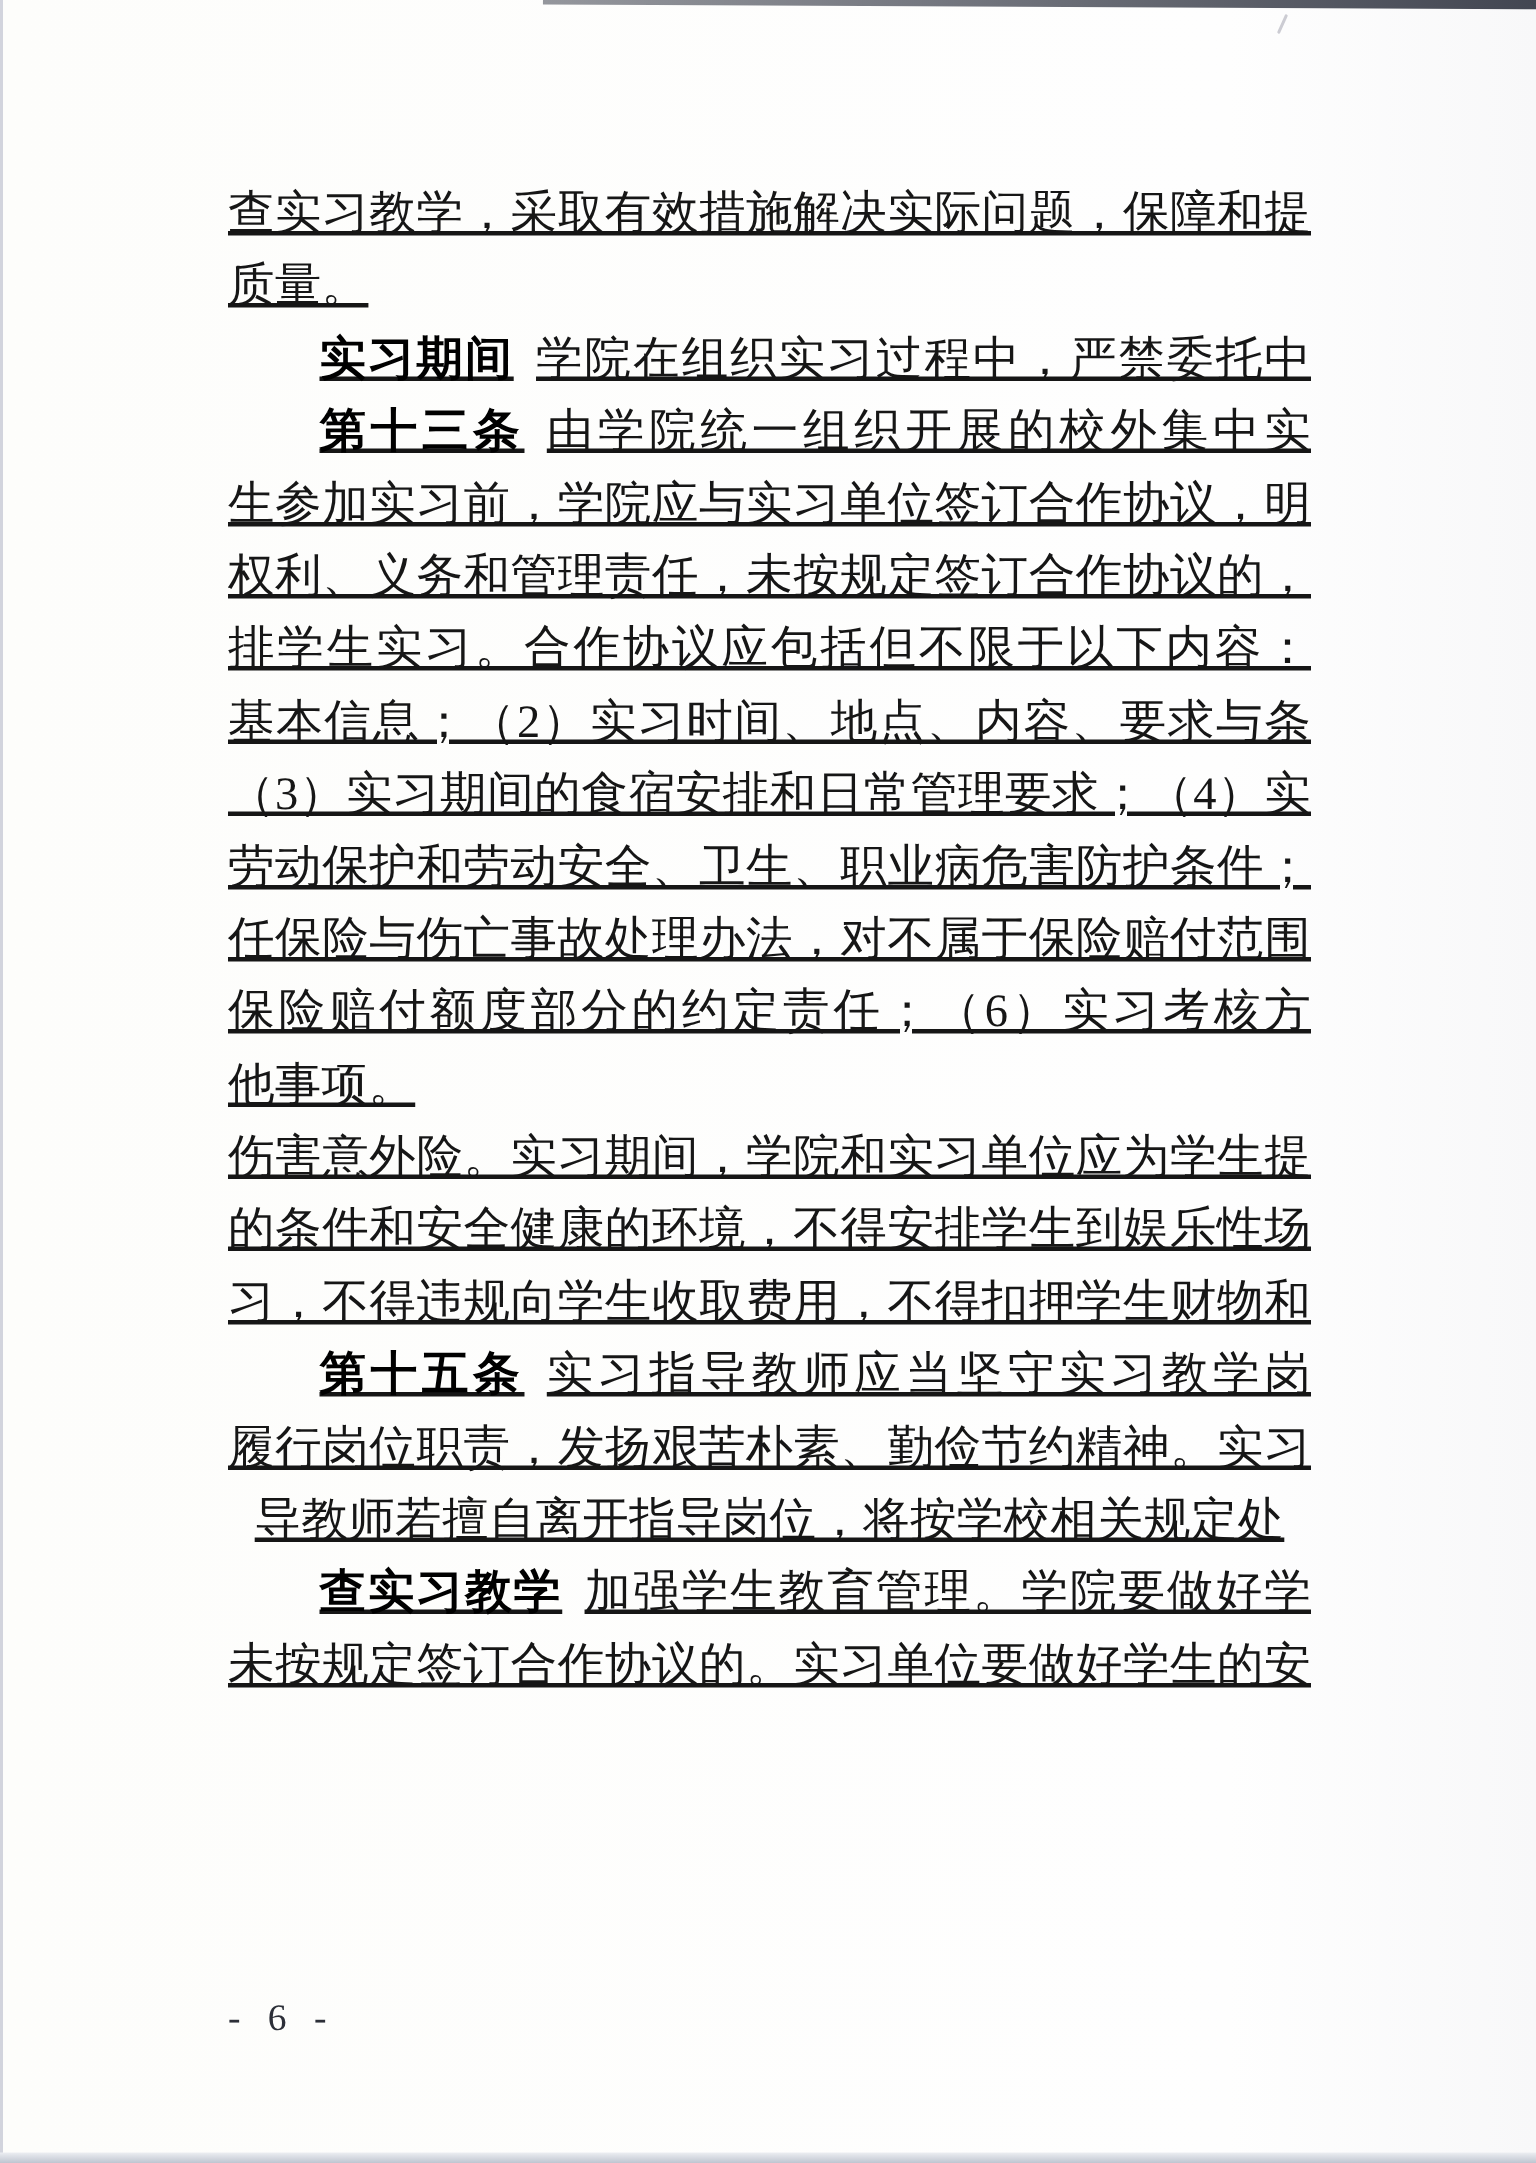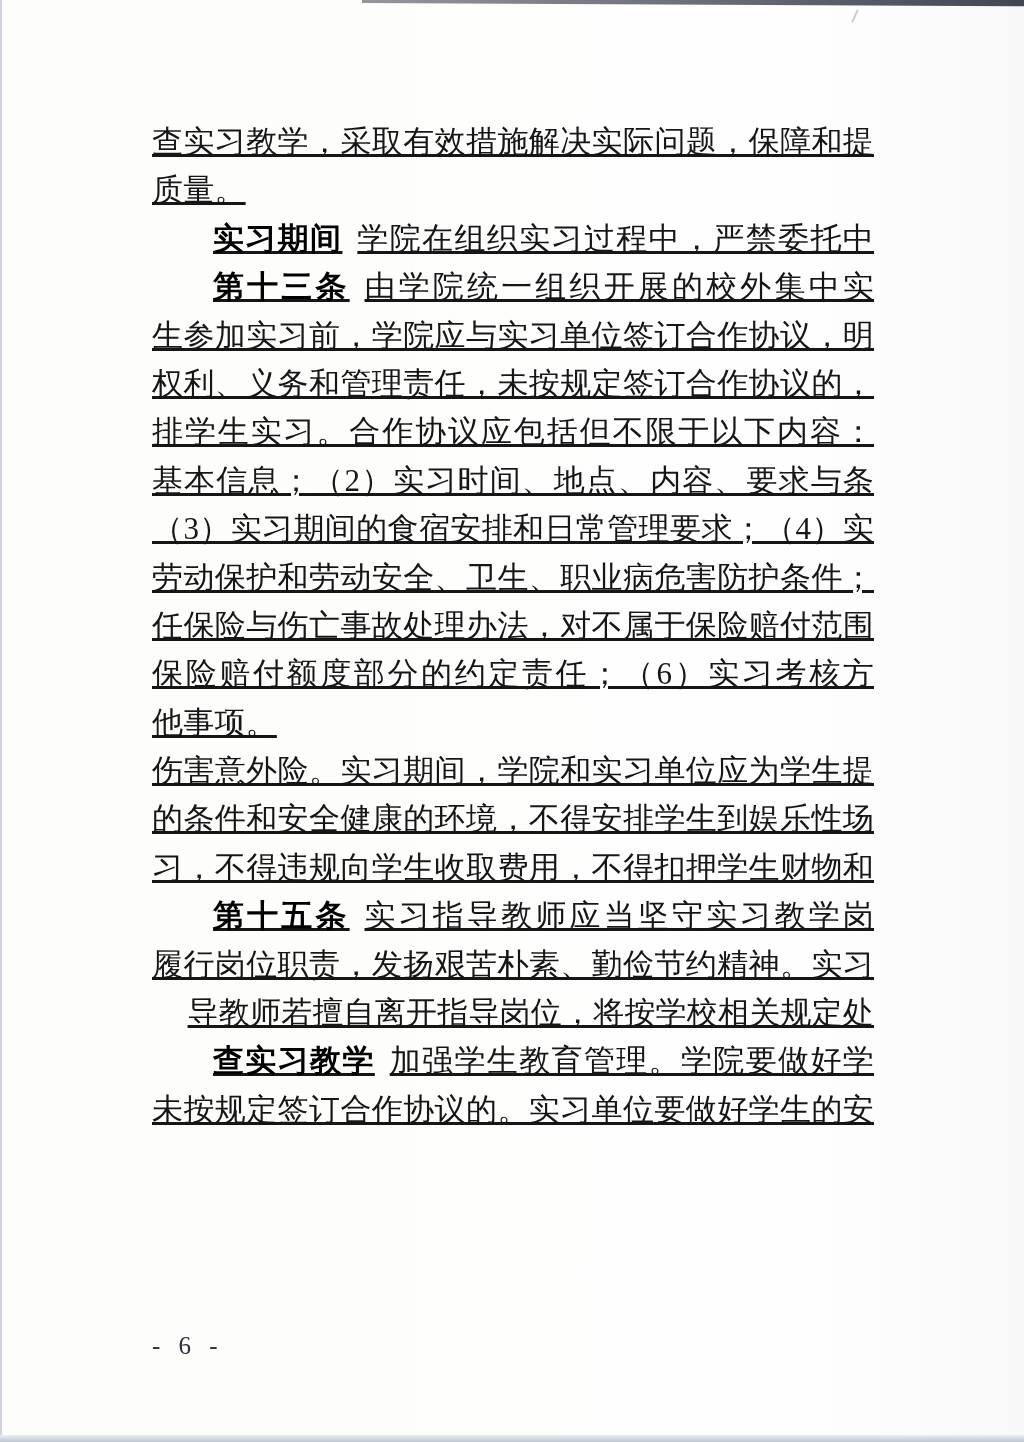--- a/index.html
+++ b/index.html
@@ -66,21 +66,21 @@
     white-space: normal;
     text-align: justify;
     overflow: hidden;
     text-decoration: underline;
   }
   .line.fill {
     text-align: justify;
     text-align-last: justify;
   }
   .line.nofill {
-    text-align: right;
+    text-align: center;
     text-align-last: left;
   }
   .line.indent {
     padding-left: 61px;
   }
   .article-num {
     font-weight: 700;
     color: #000;
     margin-right: 0.48em;
   }

